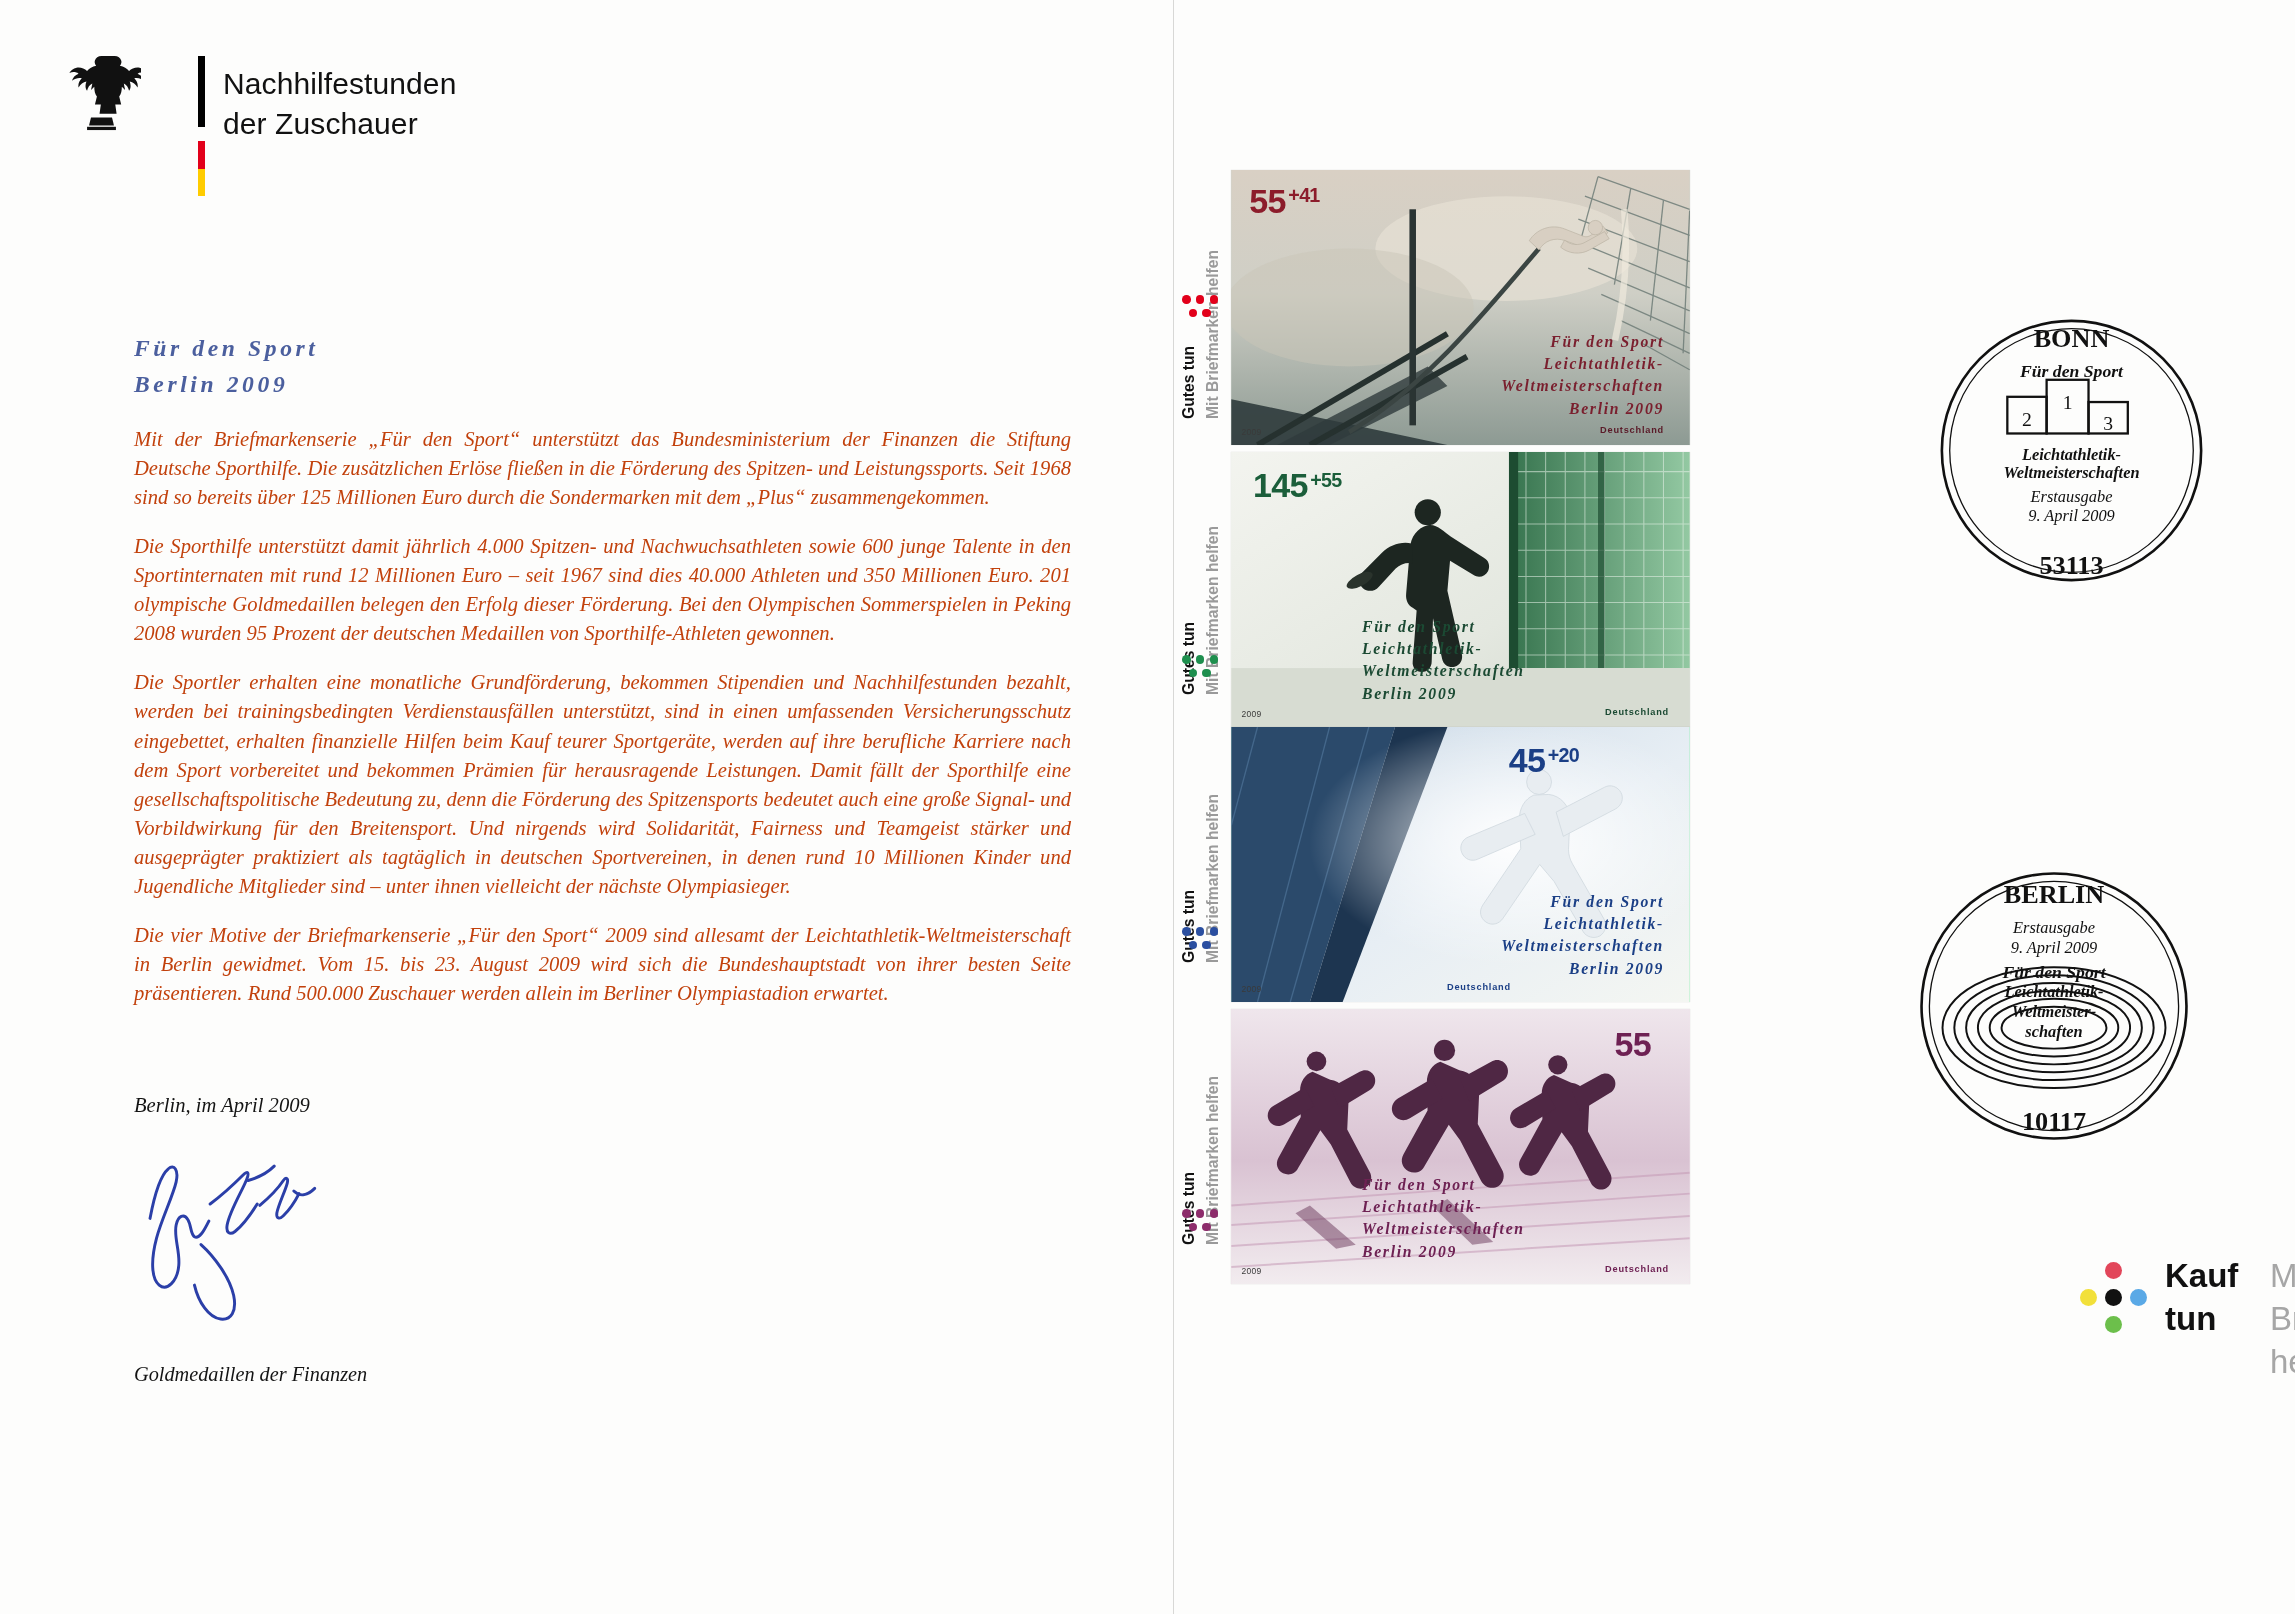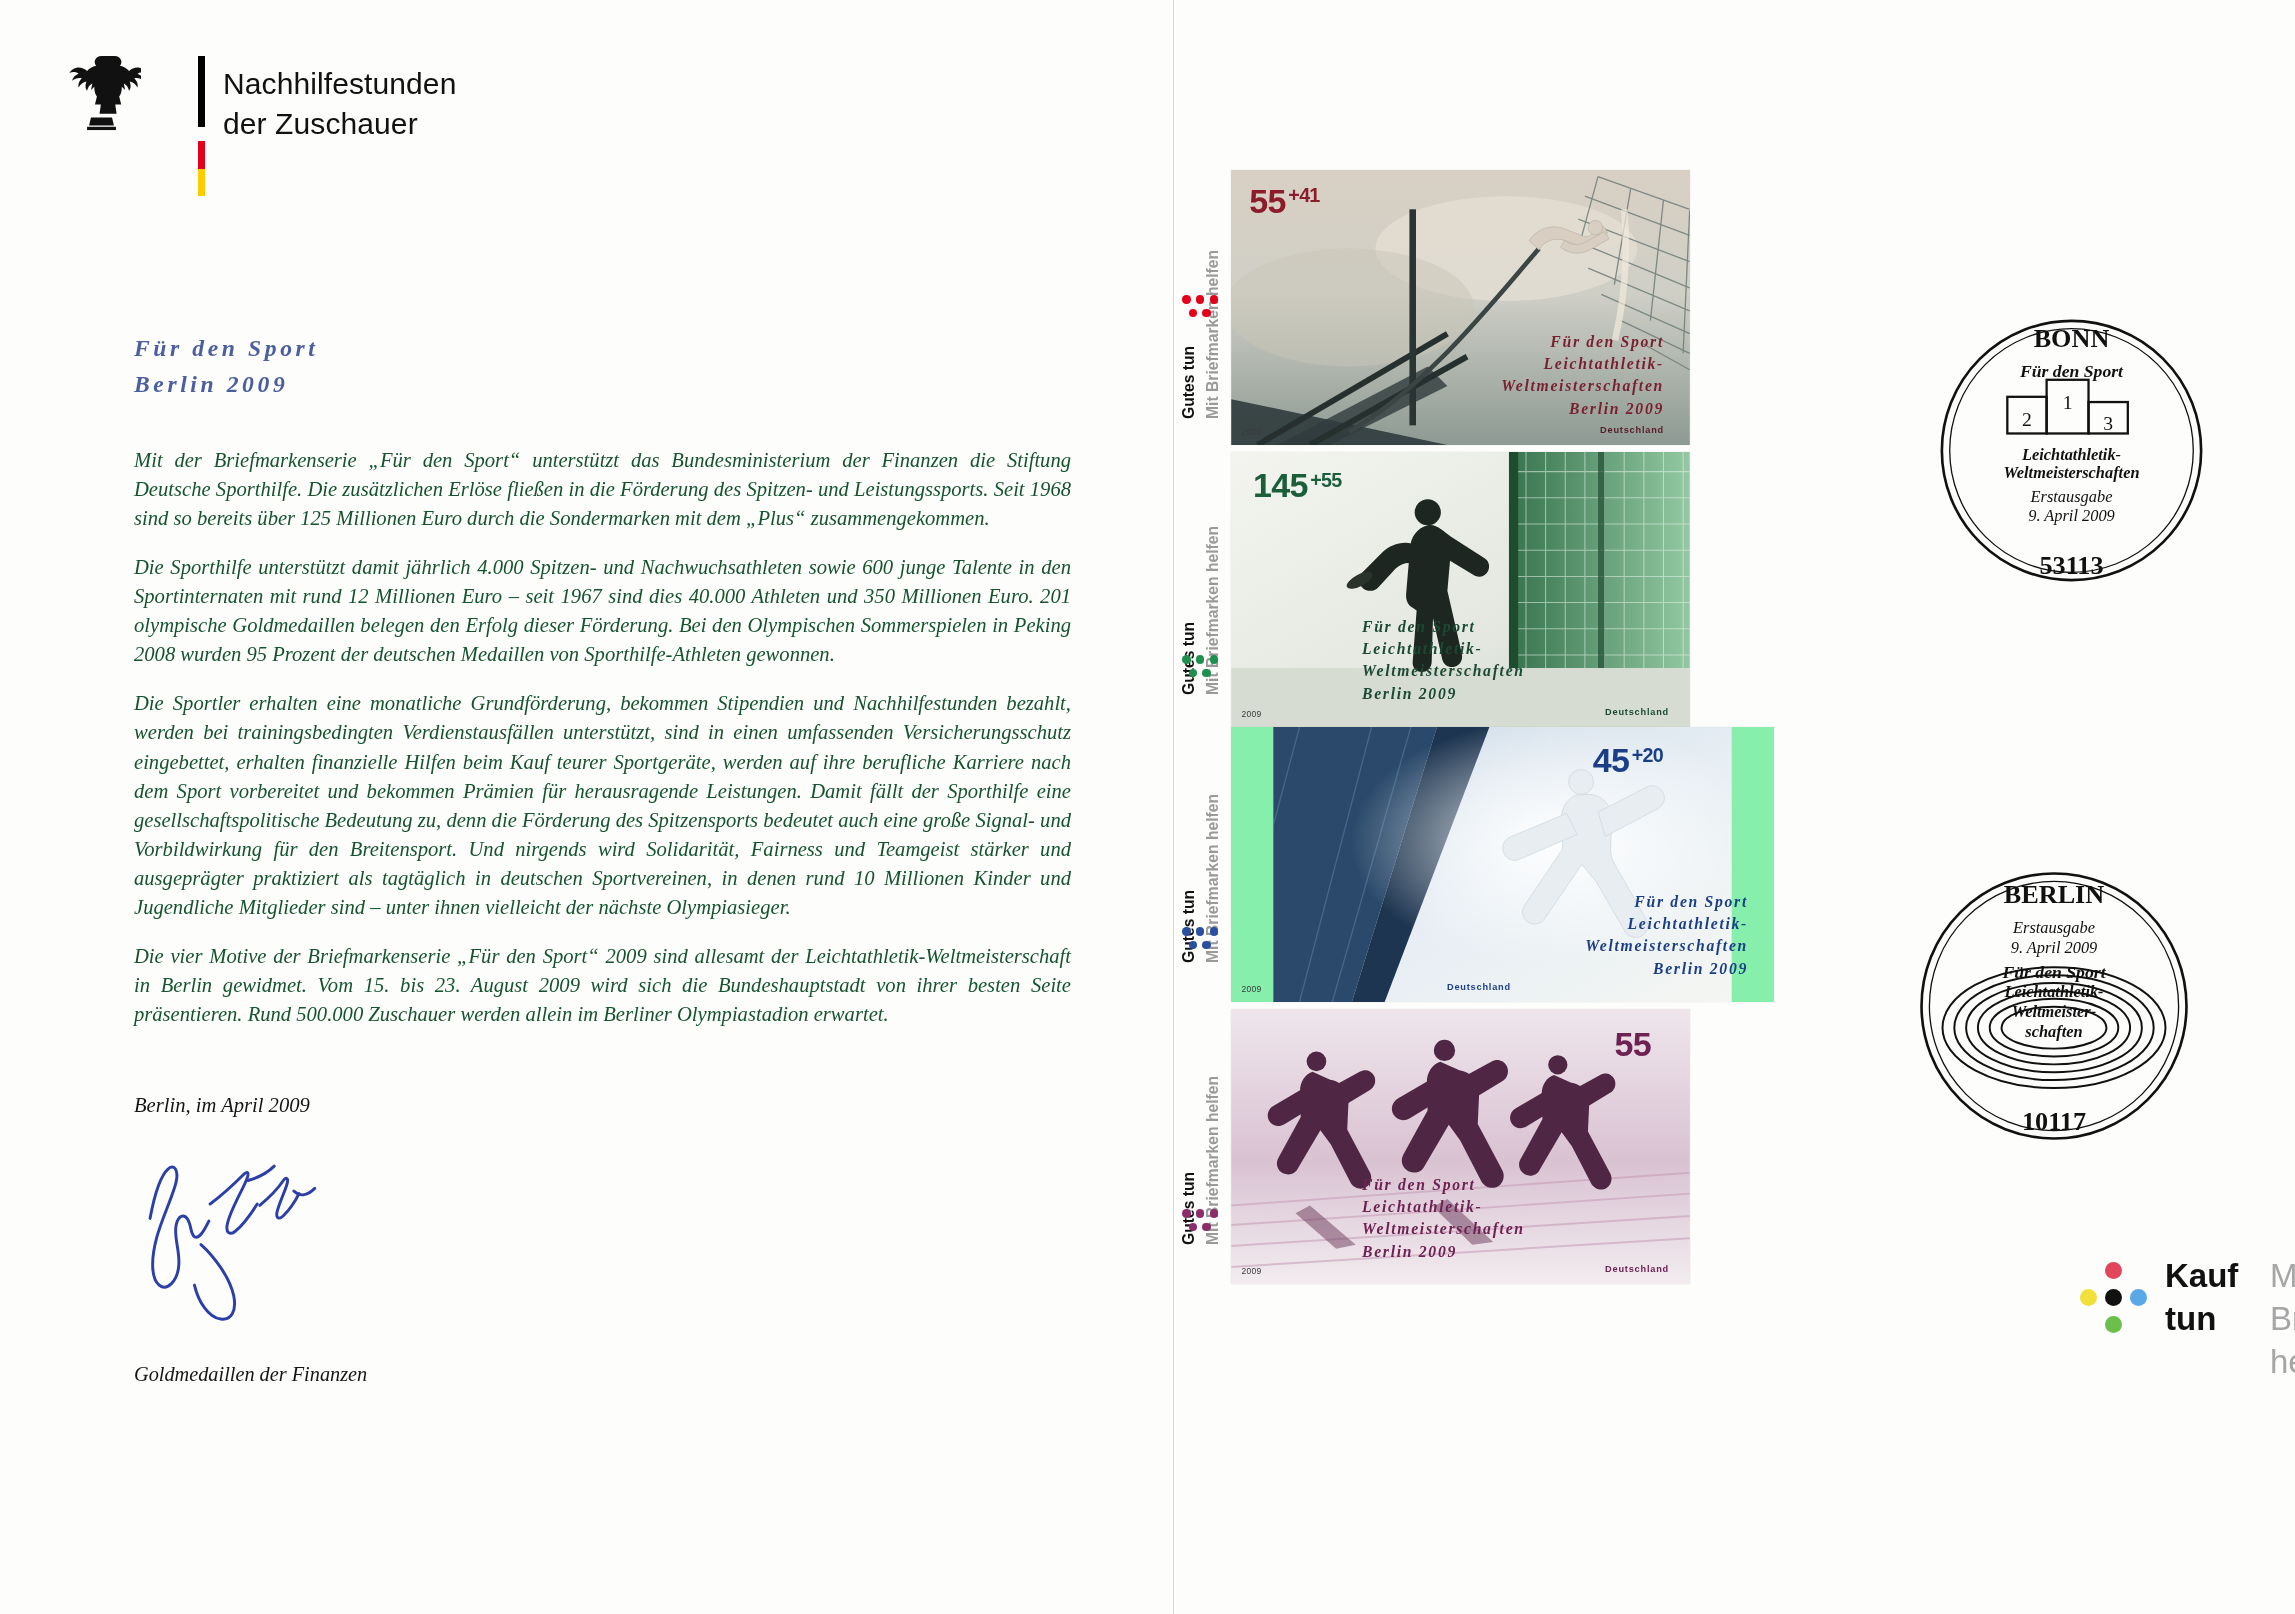--- a/index.html
+++ b/index.html
@@ -89,23 +89,22 @@
 
   .body-text {
     position: absolute;
     left: 134px;
     top: 425px;
     width: 937px;
     font-family: "Liberation Serif", serif;
     font-style: italic;
     font-size: 20.6px;
     line-height: 1.415;
-    color: #14532d;
+    color: #c2410c;
     text-align: justify;
-    margin-top: 21px;
   }
   .body-text p { margin: 0 0 19.7px 0; }
   .body-text p:last-child { margin-bottom: 0; }
 
   .place-date {
     position: absolute;
     left: 134px;
     top: 1094px;
     font-family: "Liberation Serif", serif;
     font-style: italic;
@@ -502,21 +501,21 @@
       <div class="vtext mit" style="left:29px; top:236px;">Mit Briefmarken helfen</div>
     </div>
     <div class="dots" style="left:9.2px; top:927px;">
       <span class="d1" style="background:#2b4fa0"></span>
       <span class="d2" style="background:#2b4fa0"></span>
       <span class="d3" style="background:#2b4fa0"></span>
       <span class="d4" style="background:#2b4fa0"></span>
       <span class="d5" style="background:#2b4fa0"></span>
     </div>
 
-    <div class="stamp" style="left:58px; top:727px; width:543px; height:275px; background:#86efac;">
+    <div class="stamp" style="left:58px; top:727px; width:459px; height:275px; background:#86efac;">
       <div class="stamp-img">
         <svg viewBox="0 0 700 420" xmlns="http://www.w3.org/2000/svg" style="width:100%;height:100%;display:block;">
           <defs>
             <linearGradient id="bgC" x1="0" y1="0" x2="1" y2="1">
               <stop offset="0%" stop-color="#c9d8e6"></stop>
               <stop offset="55%" stop-color="#e7eef4"></stop>
               <stop offset="100%" stop-color="#f4f6f2"></stop>
             </linearGradient>
             <radialGradient id="sunC" cx="0.62" cy="0.42" r="0.45">
               <stop offset="0%" stop-color="#ffffff" stop-opacity="0.95"></stop>

